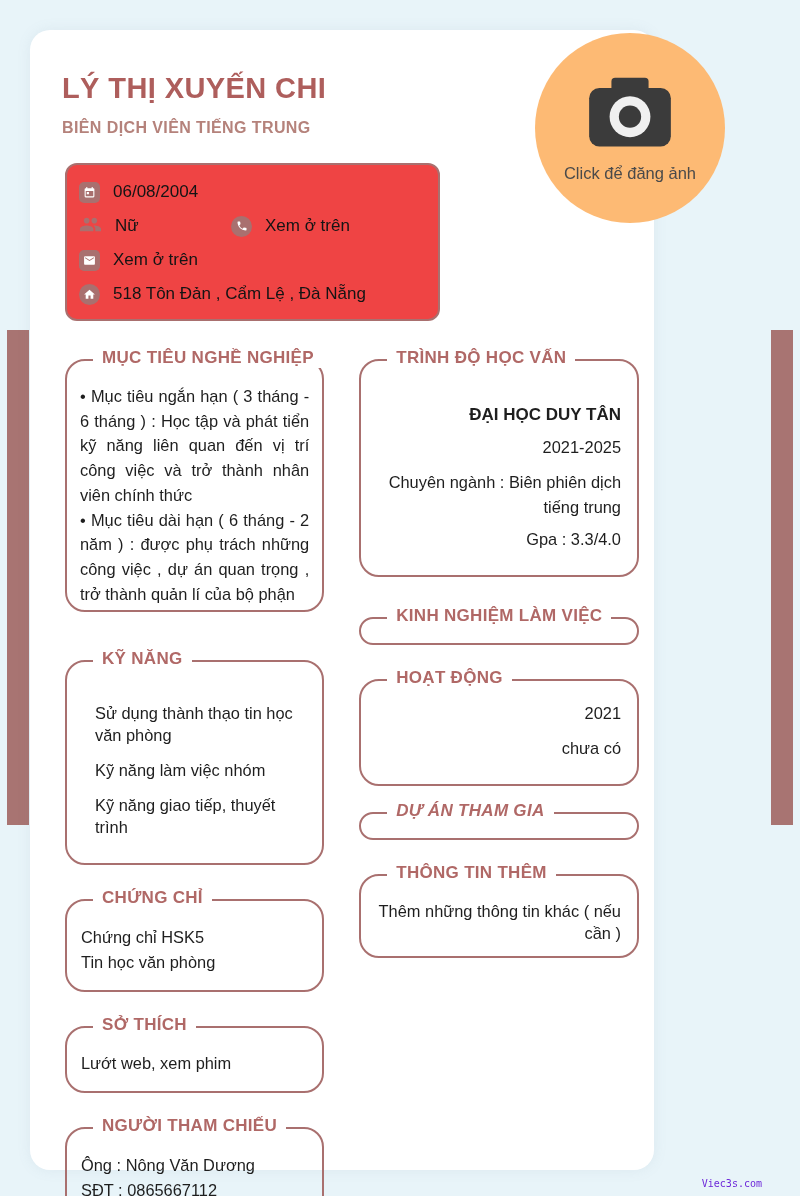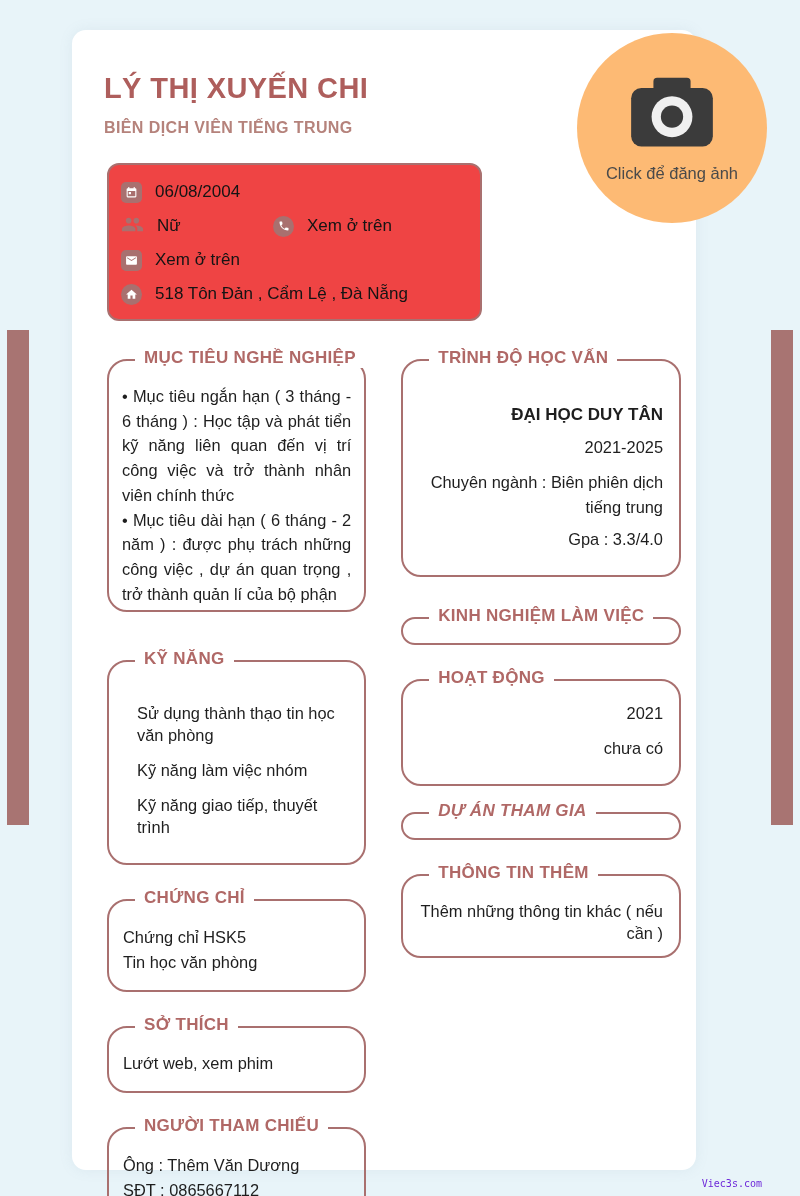--- a/index.html
+++ b/index.html
@@ -12,23 +12,22 @@
     color: #1e1e1e;
   }
   .side-bar {
     position: absolute; top: 330px; width: 22px; height: 495px;
     background: #a87472;
   }
   .side-bar.left { left: 7px; }
   .side-bar.right { right: 7px; }
   .card {
     position: absolute; left: 30px; top: 30px; width: 624px; height: 1140px;
-    background: #ffffff; border-radius: 14px;
+    background: #ffffff; border-radius: 20px;
     box-shadow: 0 0 14px rgba(120,140,160,0.10);
-    margin-left: 42px;
   }
   .name-block { margin: 42px 0 0 32px; }
   .name {
     font-size: 29px; font-weight: bold; color: #ae5e5c; letter-spacing: 0.4px;
   }
   .job-title {
     margin-top: 14px; font-size: 16px; font-weight: bold; color: #b5827b;
     letter-spacing: 0.4px;
   }
   .photo {
@@ -201,21 +200,21 @@
       <section class="sec sec-hobbies">
         <span class="sec-title">SỞ THÍCH</span>
         <div class="sec-body">
           <div>Lướt web, xem phim</div>
         </div>
       </section>
 
       <section class="sec sec-references">
         <span class="sec-title">NGƯỜI THAM CHIẾU</span>
         <div class="sec-body">
-          <div>Ông : Thêm Văn Dương</div>
+          <div>Ông : Nông Văn Dương</div>
           <div>SĐT : 0865667112</div>
         </div>
       </section>
 
     </div>
 
     <div class="col-right">
 
       <section class="sec first sec-education">
         <span class="sec-title">TRÌNH ĐỘ HỌC VẤN</span>

